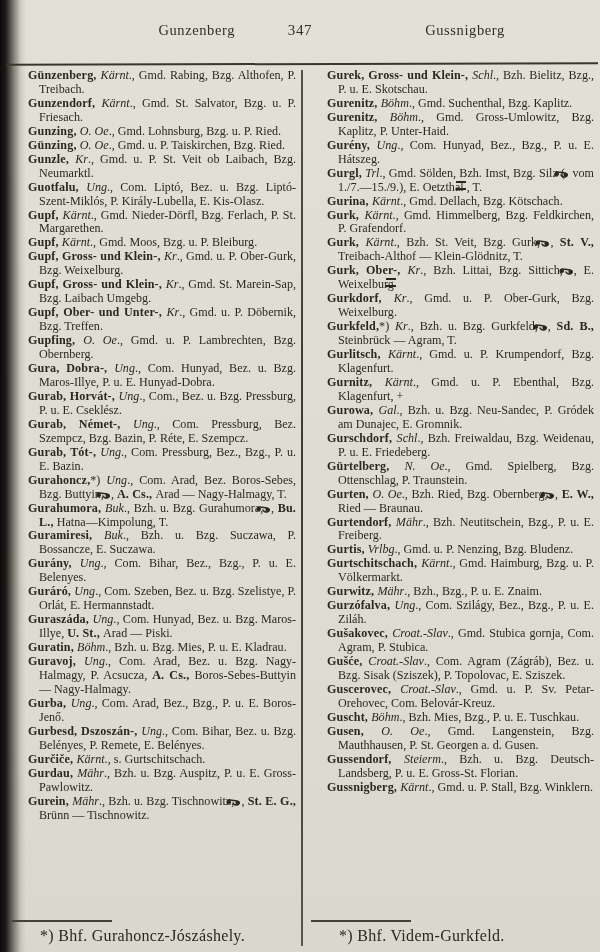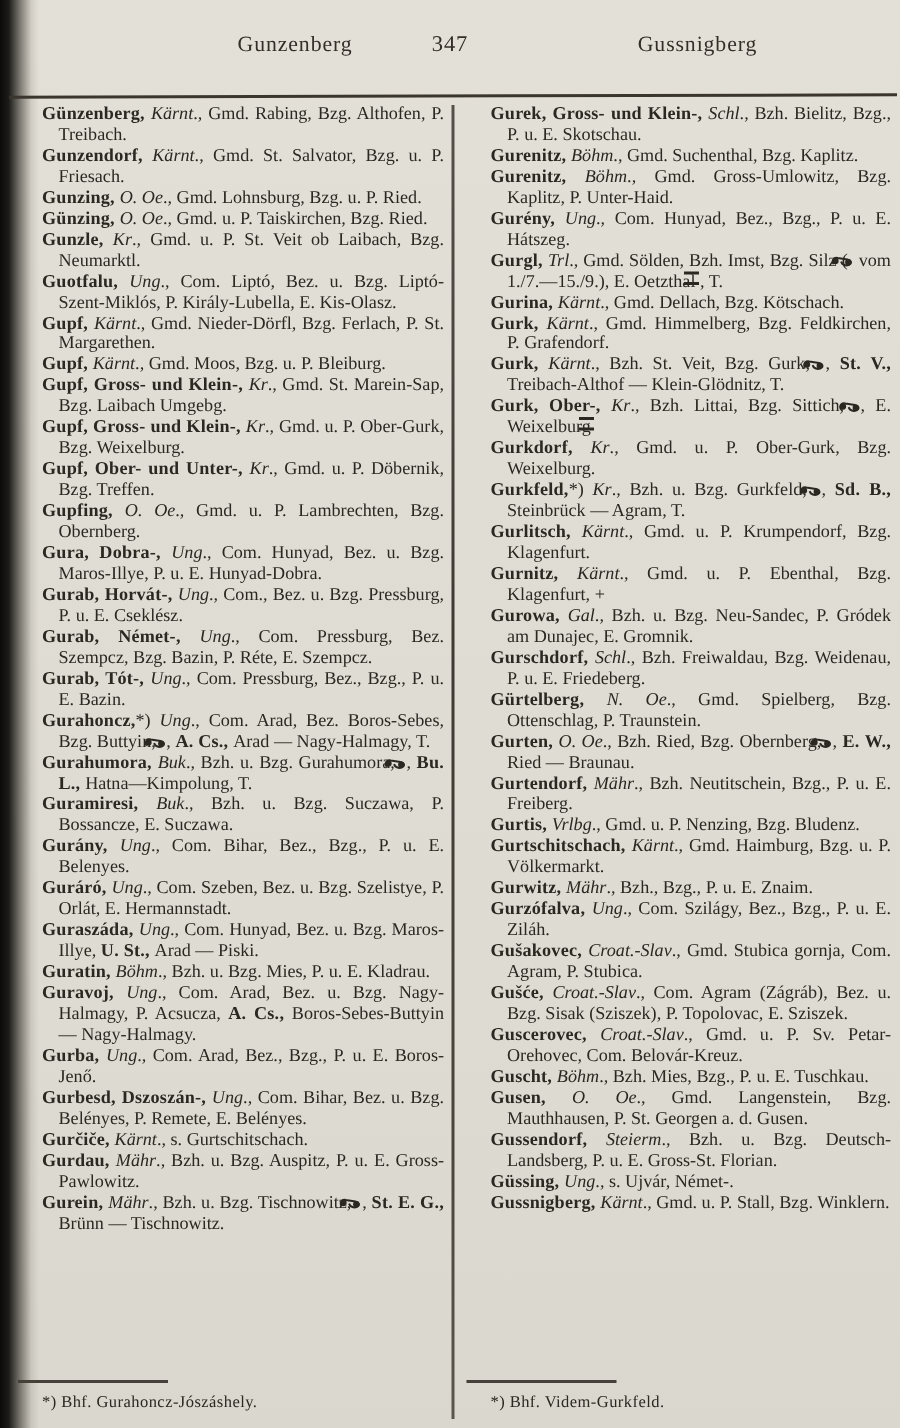--- a/index.html
+++ b/index.html
@@ -41,21 +41,21 @@
     margin:0;font-size:12.1px;line-height:13.95px;text-align:justify;
     text-indent:-11px;padding-left:29px;
   }
   .entry .b{font-weight:bold;letter-spacing:.15px;}
   .entry .i{font-style:italic;}
   .entry .icon{display:inline-block;}
   .entry svg.ph{width:15px;height:8px;vertical-align:-1px;}
   .dbar{display:inline-block;width:10px;height:5px;border-top:2px solid #2b2822;border-bottom:2px solid #2b2822;vertical-align:1px;}
   .footnote-block{margin-top:auto;padding-bottom:4px;}
   .footnote-rule{width:100px;height:1.6px;background:#45413a;margin:0 0 7px 2px;}
-  .footnote{margin:0;padding-left:18px;font-size:11px;line-height:13px;letter-spacing:.3px;}
+  .footnote{margin:0;padding-left:30px;font-size:16px;line-height:13px;letter-spacing:.3px;}
 </style>
 </head>
 <body>
 
 <div class="binding-shadow"></div>
 
 <div class="header">
   <span class="h-left">Gunzenberg</span>
   <span class="h-center">347</span>
   <span class="h-right">Gussnigberg</span>
@@ -66,22 +66,22 @@
 <div class="column col-left">
   <div class="entries" id="col-left-entries">
       <p class="entry"><span class="b">Günzenberg, </span><span class="i">Kärnt</span><span class="r">., Gmd. Rabing, Bzg. Althofen, P. Treibach.</span></p>
       <p class="entry"><span class="b">Gunzendorf, </span><span class="i">Kärnt</span><span class="r">., Gmd. St. Salvator, Bzg. u. P. Friesach.</span></p>
       <p class="entry"><span class="b">Gunzing, </span><span class="i">O. Oe</span><span class="r">., Gmd. Lohnsburg, Bzg. u. P. Ried.</span></p>
       <p class="entry"><span class="b">Günzing, </span><span class="i">O. Oe</span><span class="r">., Gmd. u. P. Taiskirchen, Bzg. Ried.</span></p>
       <p class="entry"><span class="b">Gunzle, </span><span class="i">Kr</span><span class="r">., Gmd. u. P. St. Veit ob Laibach, Bzg. Neumarktl.</span></p>
       <p class="entry"><span class="b">Guotfalu, </span><span class="i">Ung</span><span class="r">., Com. Liptó, Bez. u. Bzg. Liptó-Szent-Miklós, P. Király-Lubella, E. Kis-Olasz.</span></p>
       <p class="entry"><span class="b">Gupf, </span><span class="i">Kärnt</span><span class="r">., Gmd. Nieder-Dörfl, Bzg. Ferlach, P. St. Margarethen.</span></p>
       <p class="entry"><span class="b">Gupf, </span><span class="i">Kärnt</span><span class="r">., Gmd. Moos, Bzg. u. P. Bleiburg.</span></p>
+      <p class="entry"><span class="b">Gupf, Gross- und Klein-, </span><span class="i">Kr</span><span class="r">., Gmd. u. P. Ober-Gurk, Bzg. Weixelburg.</span></p>
       <p class="entry"><span class="b">Gupf, Gross- und Klein-, </span><span class="i">Kr</span><span class="r">., Gmd. St. Marein-Sap, Bzg. Laibach Umgebg.</span></p>
-      <p class="entry"><span class="b">Gupf, Gross- und Klein-, </span><span class="i">Kr</span><span class="r">., Gmd. u. P. Ober-Gurk, Bzg. Weixelburg.</span></p>
       <p class="entry"><span class="b">Gupf, Ober- und Unter-, </span><span class="i">Kr</span><span class="r">., Gmd. u. P. Döbernik, Bzg. Treffen.</span></p>
       <p class="entry"><span class="b">Gupfing, </span><span class="i">O. Oe</span><span class="r">., Gmd. u. P. Lambrechten, Bzg. Obernberg.</span></p>
       <p class="entry"><span class="b">Gura, Dobra-, </span><span class="i">Ung</span><span class="r">., Com. Hunyad, Bez. u. Bzg. Maros-Illye, P. u. E. Hunyad-Dobra.</span></p>
       <p class="entry"><span class="b">Gurab, Horvát-, </span><span class="i">Ung</span><span class="r">., Com., Bez. u. Bzg. Pressburg, P. u. E. Cseklész.</span></p>
       <p class="entry"><span class="b">Gurab, Német-, </span><span class="i">Ung</span><span class="r">., Com. Pressburg, Bez. Szempcz, Bzg. Bazin, P. Réte, E. Szempcz.</span></p>
       <p class="entry"><span class="b">Gurab, Tót-, </span><span class="i">Ung</span><span class="r">., Com. Pressburg, Bez., Bzg., P. u. E. Bazin.</span></p>
       <p class="entry"><span class="b">Gurahoncz,</span><span class="r">*) </span><span class="i">Ung</span><span class="r">., Com. Arad, Bez. Boros-Sebes, Bzg. Buttyin, </span><span class="icon"><svg class="ph" viewBox="0 0 30 16">
             <path d="M3 11 C1 6 5 3 9 4 L22 6 C27 7 28 11 24 13 C20 15 15 13 14 10" fill="none" stroke="#2b2822" stroke-width="3" stroke-linecap="round"></path>
             <circle cx="6" cy="8" r="4.2" fill="#2b2822"></circle>
             <circle cx="23" cy="9.5" r="4.2" fill="#2b2822"></circle>
@@ -156,20 +156,19 @@
       <p class="entry"><span class="b">Gurtis, </span><span class="i">Vrlbg</span><span class="r">., Gmd. u. P. Nenzing, Bzg. Bludenz.</span></p>
       <p class="entry"><span class="b">Gurtschitschach, </span><span class="i">Kärnt</span><span class="r">., Gmd. Haimburg, Bzg. u. P. Völkermarkt.</span></p>
       <p class="entry"><span class="b">Gurwitz, </span><span class="i">Mähr</span><span class="r">., Bzh., Bzg., P. u. E. Znaim.</span></p>
       <p class="entry"><span class="b">Gurzófalva, </span><span class="i">Ung</span><span class="r">., Com. Szilágy, Bez., Bzg., P. u. E. Ziláh.</span></p>
       <p class="entry"><span class="b">Gušakovec, </span><span class="i">Croat.-Slav</span><span class="r">., Gmd. Stubica gornja, Com. Agram, P. Stubica.</span></p>
       <p class="entry"><span class="b">Gušće, </span><span class="i">Croat.-Slav</span><span class="r">., Com. Agram (Zágráb), Bez. u. Bzg. Sisak (Sziszek), P. Topolovac, E. Sziszek.</span></p>
       <p class="entry"><span class="b">Guscerovec, </span><span class="i">Croat.-Slav</span><span class="r">., Gmd. u. P. Sv. Petar-Orehovec, Com. Belovár-Kreuz.</span></p>
       <p class="entry"><span class="b">Guscht, </span><span class="i">Böhm</span><span class="r">., Bzh. Mies, Bzg., P. u. E. Tuschkau.</span></p>
       <p class="entry"><span class="b">Gusen, </span><span class="i">O. Oe</span><span class="r">., Gmd. Langenstein, Bzg. Mauthhausen, P. St. Georgen a. d. Gusen.</span></p>
       <p class="entry"><span class="b">Gussendorf, </span><span class="i">Steierm</span><span class="r">., Bzh. u. Bzg. Deutsch-Landsberg, P. u. E. Gross-St. Florian.</span></p>
-      <p class="entry"><span class="b">Güssing, </span><span class="i">Ung</span><span class="r">., s. Ujvár, Német-.</span></p>
       <p class="entry"><span class="b">Gussnigberg, </span><span class="i">Kärnt</span><span class="r">., Gmd. u. P. Stall, Bzg. Winklern.</span></p>
     </div>
   <div class="footnote-block">
     <div class="footnote-rule"></div>
     <p class="footnote">*) Bhf. Videm-Gurkfeld.</p>
   </div>
 </div>
 
 </body></html>

